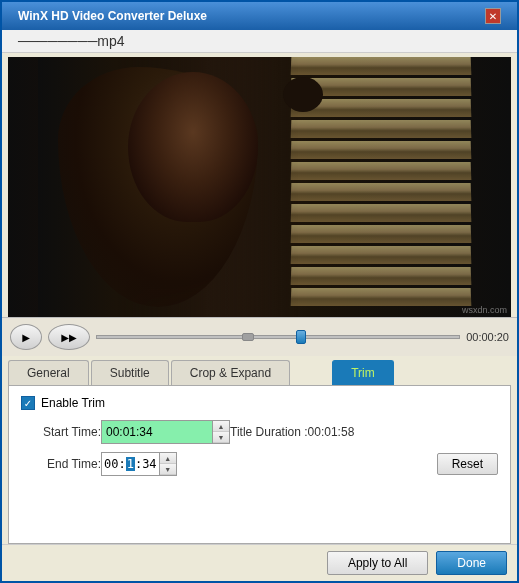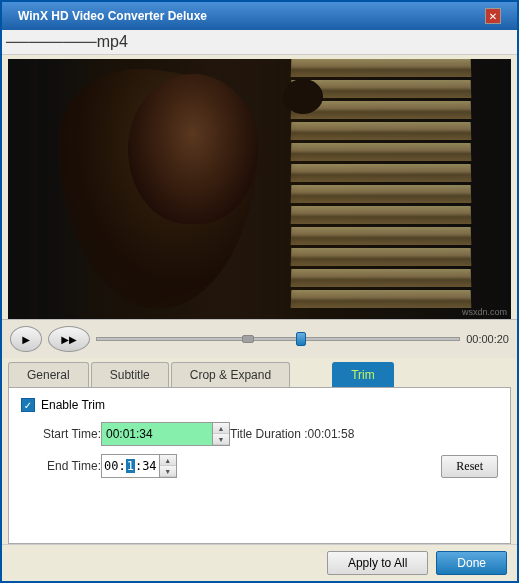--- a/index.html
+++ b/index.html
@@ -46,22 +46,22 @@
       font-size: 10px;
       display: flex;
       align-items: center;
       justify-content: center;
       cursor: pointer;
     }
 
     .file-bar {
       background: #f0f0f0;
       border-bottom: 1px solid #ccc;
-      padding: 3px 4px;
-      font-size: 16px;
+      padding: 3px 16px;
+      font-size: 14px;
       color: #333;
       flex-shrink: 0;
     }
 
     .video-area {
       background: #000;
       flex: 0 0 260px;
       margin: 4px 6px 0 6px;
       position: relative;
       overflow: hidden;
@@ -334,21 +334,20 @@
     }
 
     .reset-btn {
       background: linear-gradient(to bottom, #f5f5f5, #ddd);
       border: 1px solid #999;
       padding: 3px 14px;
       cursor: pointer;
       font-size: 12px;
       border-radius: 2px;
       margin-left: auto;
-      font-family: Liberation Serif, serif;
     }
 
     .bottom-bar {
       display: flex;
       justify-content: flex-end;
       gap: 8px;
       padding: 6px 10px;
       background: #ece9d8;
       border-top: 1px solid #ccc;
       flex-shrink: 0;

